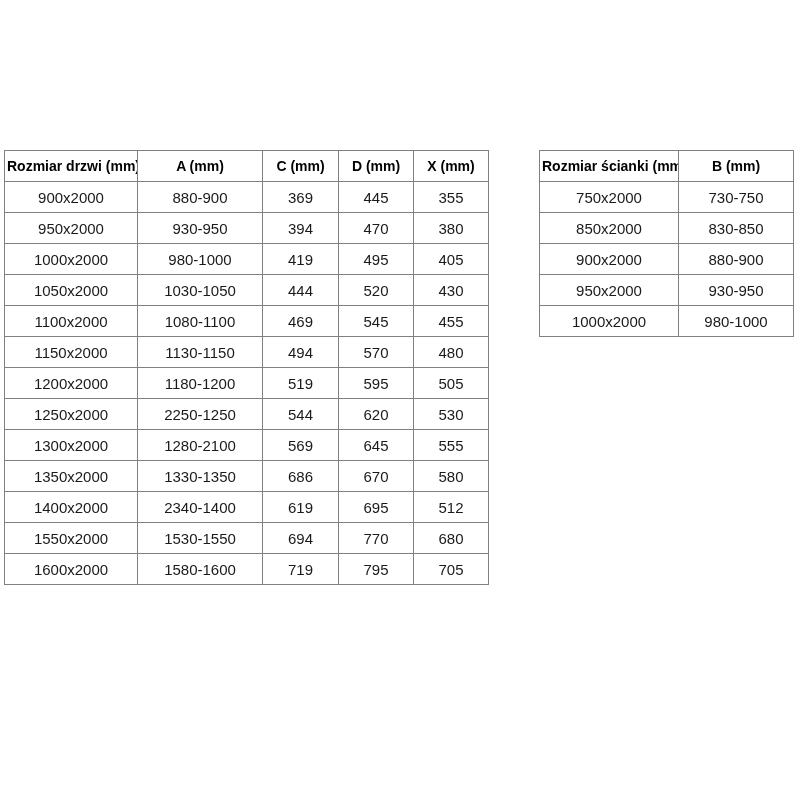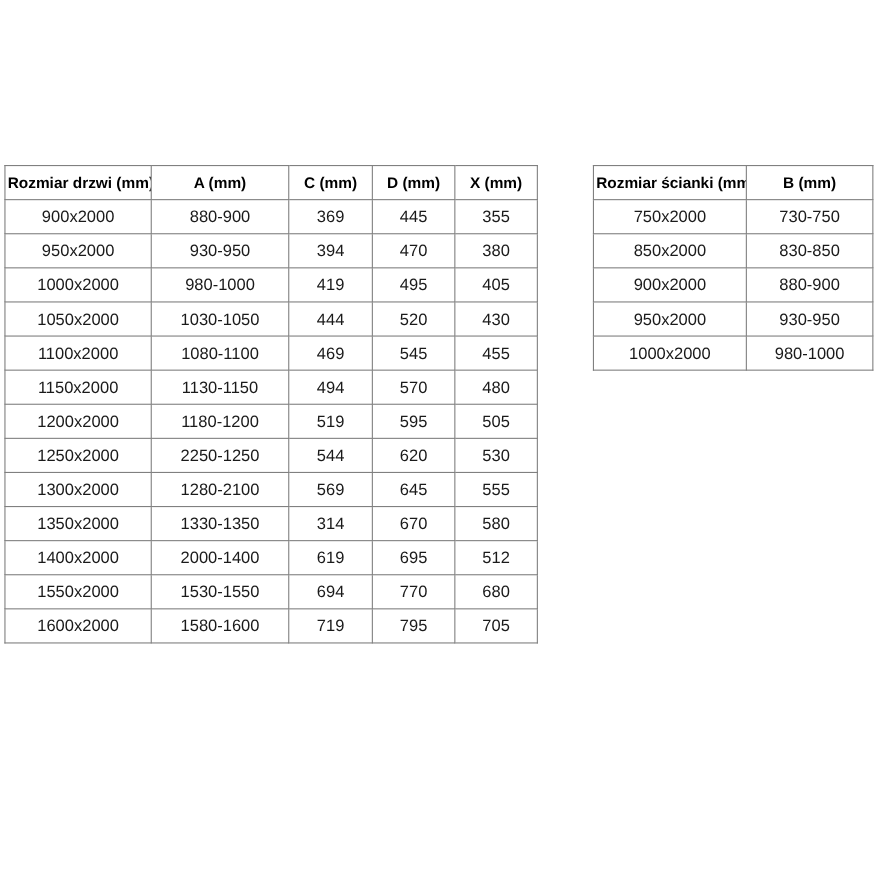--- a/index.html
+++ b/index.html
@@ -123,27 +123,27 @@
         <tr>
           <td>1300x2000</td>
           <td>1280-2100</td>
           <td>569</td>
           <td>645</td>
           <td>555</td>
         </tr>
         <tr>
           <td>1350x2000</td>
           <td>1330-1350</td>
-          <td>314</td>
+          <td>686</td>
           <td>670</td>
           <td>580</td>
         </tr>
         <tr>
           <td>1400x2000</td>
-          <td>2000-1400</td>
+          <td>2340-1400</td>
           <td>619</td>
           <td>695</td>
           <td>512</td>
         </tr>
         <tr>
           <td>1550x2000</td>
           <td>1530-1550</td>
           <td>694</td>
           <td>770</td>
           <td>680</td>

